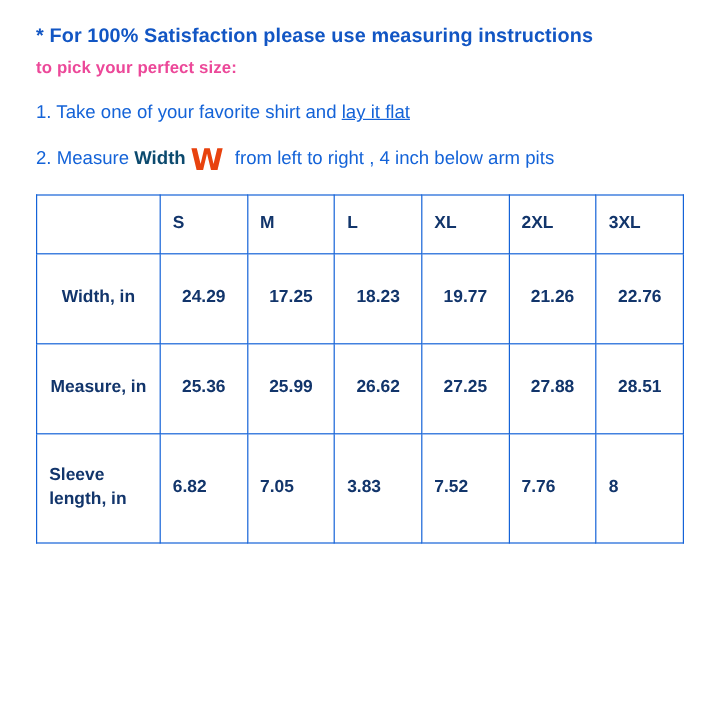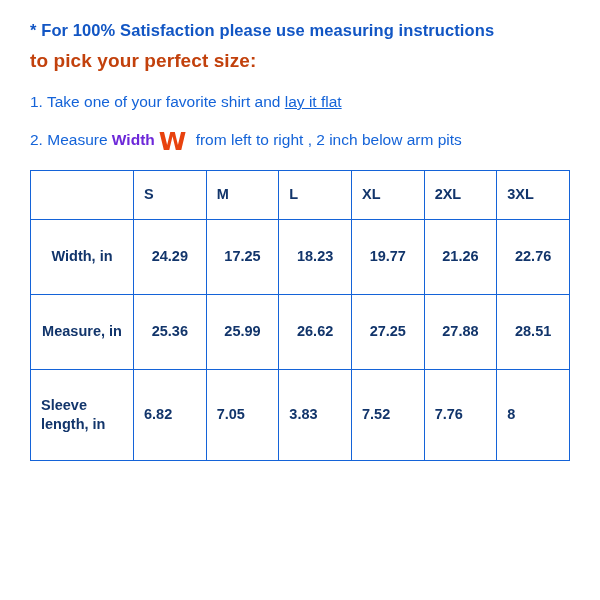--- a/index.html
+++ b/index.html
@@ -22,40 +22,40 @@
     padding: 18px 28px 0 30px;
   }
   .intro {
     font-size: 16.5px;
     font-weight: bold;
     color: #1256c4;
     line-height: 1.55;
     letter-spacing: 0.1px;
   }
   .intro-line2 {
-    font-size: 19px;
+    font-size: 14px;
     font-weight: bold;
-    color: #c2410c;
+    color: #ec4899;
     line-height: 1.55;
     margin-top: 2px;
     letter-spacing: 0.1px;
   }
   .step {
     font-size: 15.5px;
     color: #1463d8;
     line-height: 1.5;
     margin-top: 15px;
     display: block;
   }
   .step .num {
     color: #1463d8;
   }
   .step b {
     font-weight: bold;
-    color: #6d28d9;
+    color: #0c4a6e;
   }
   .underline {
     text-decoration: underline;
   }
   .wicon {
     display: inline-block;
     font-weight: bold;
     font-size: 25px;
     line-height: 0.8;
     color: #e8420e;
@@ -116,21 +116,21 @@
 <div class="page">
 
   <div class="intro">* For 100% Satisfaction please use measuring instructions</div>
   <div class="intro-line2">to pick your perfect size:</div>
 
   <div class="step-wrap">
     <span class="step"><span class="num">1.</span><span> Take one of your favorite shirt and </span><span class="underline">lay it flat</span></span>
   </div>
 
   <div class="step-wrap">
-    <span class="step"><span class="num">2.</span><span> Measure </span><b>Width</b><span class="wicon">W</span><span> from left to right , 2 inch below arm pits</span></span>
+    <span class="step"><span class="num">2.</span><span> Measure </span><b>Width</b><span class="wicon">W</span><span> from left to right , 4 inch below arm pits</span></span>
   </div>
 
   <div class="step-wrap">
   </div>
 
   <table class="size-table">
     <tbody>
         <tr class="head">
       <td class="cell-corner"></td>
       <td>S</td>

